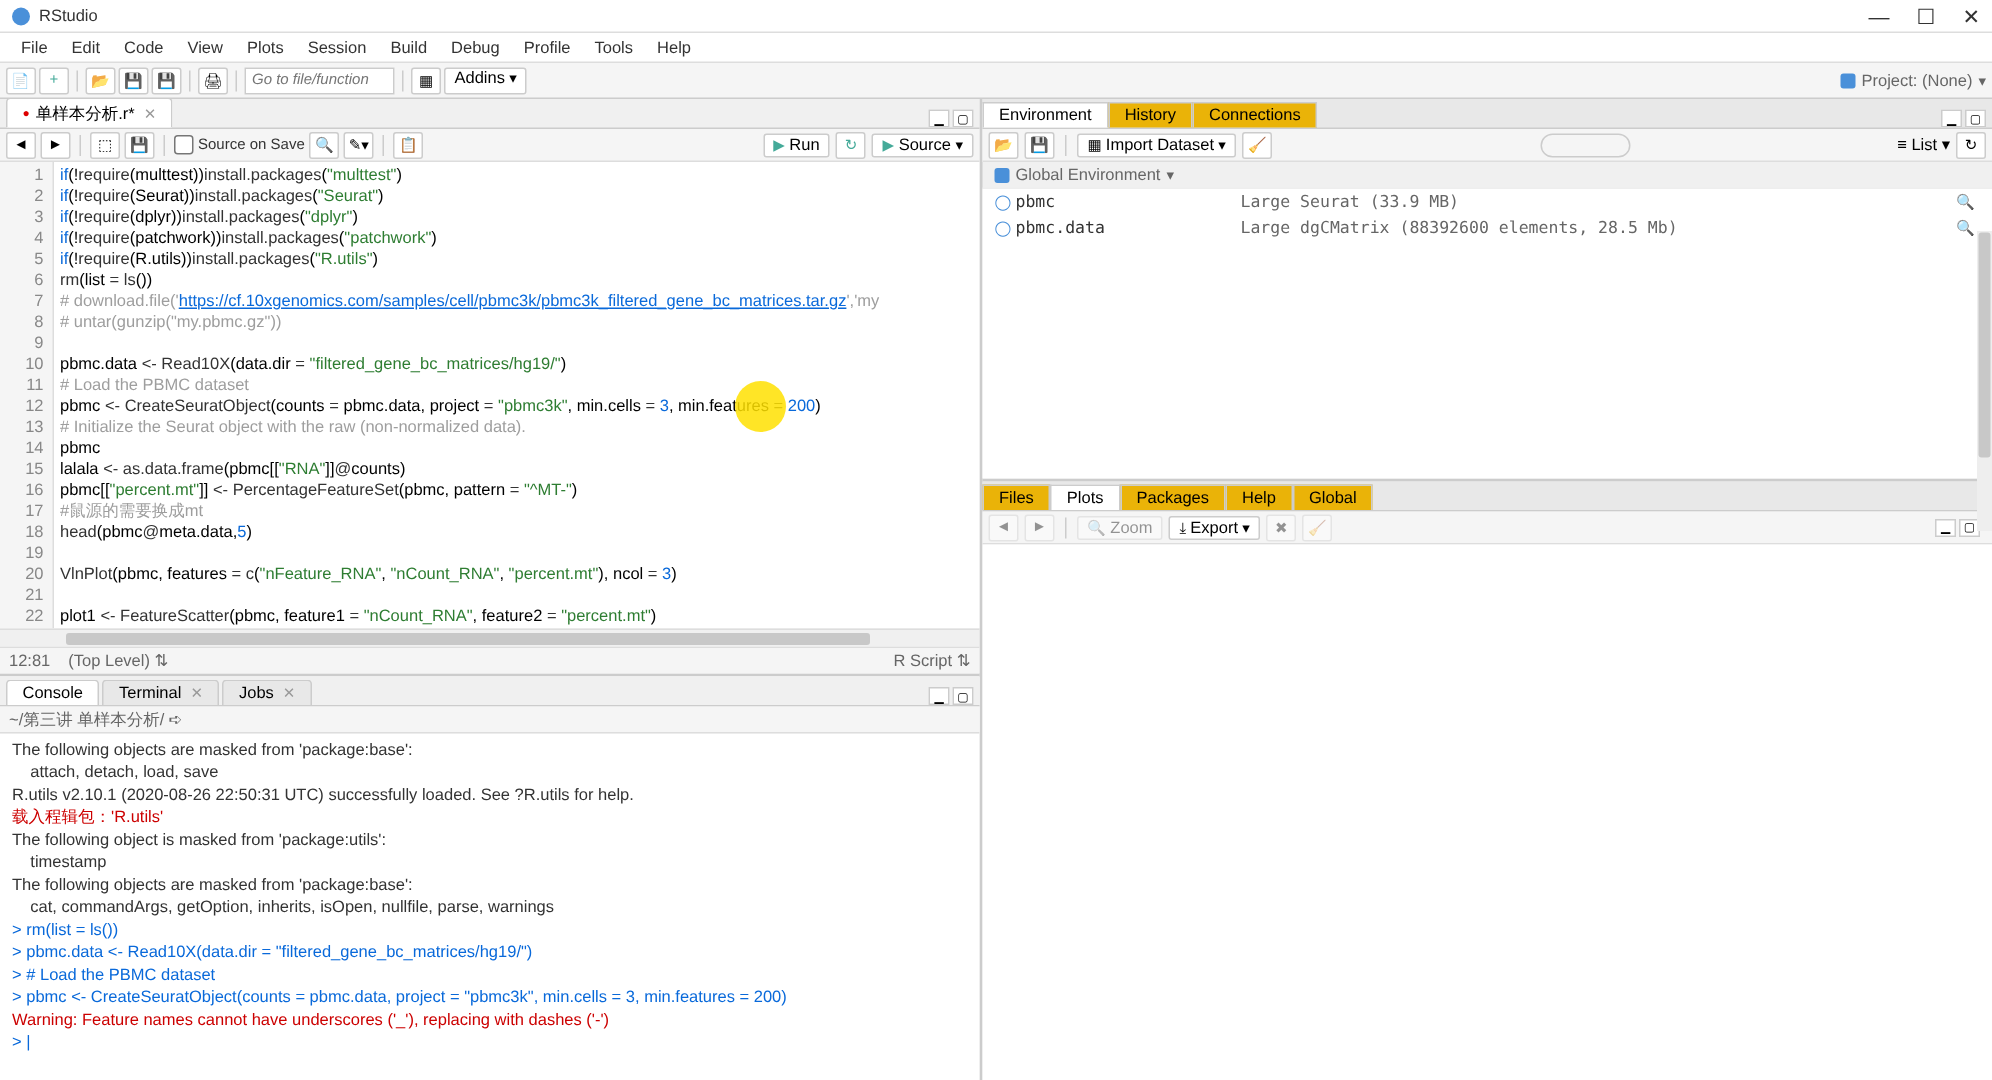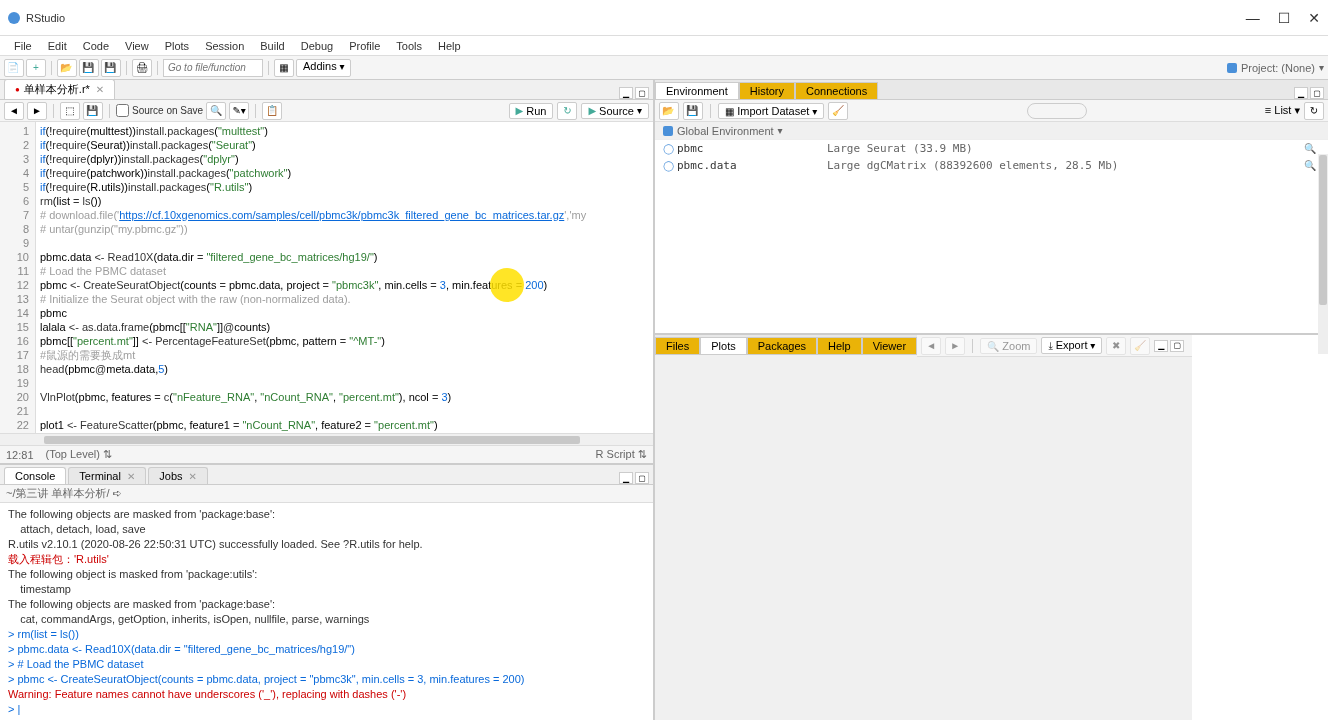--- a/index.html
+++ b/index.html
@@ -1,17 +1,17 @@
 <!DOCTYPE html>
 <html><head>
 <meta charset="utf-8">
 <style>
 * { margin: 0; padding: 0; box-sizing: border-box; font-family: "Segoe UI", Tahoma, sans-serif; font-size: 11px; }
 body { background: #f0f0f0; width: 1328px; height: 720px; overflow: hidden; position: relative; }
-.titlebar { background: #fff; height: 36px; display: flex; align-items: center; padding: 0 8px; border-bottom: 1px solid #ddd; }
+.titlebar { background: #fff; height: 22px; display: flex; align-items: center; padding: 0 8px; border-bottom: 1px solid #ddd; }
 .titlebar .app-icon { width: 12px; height: 12px; background: #4a90d9; border-radius: 50%; margin-right: 6px; }
 .titlebar .title { font-size: 11px; color: #333; }
 .titlebar .win-controls { margin-left: auto; display: flex; gap: 18px; }
 .titlebar .win-controls span { font-size: 14px; color: #333; cursor: pointer; }
 .menubar { background: #fff; height: 20px; display: flex; align-items: center; padding: 0 6px; border-bottom: 1px solid #ddd; }
 .menubar .menu-item { padding: 2px 8px; font-size: 11px; color: #333; cursor: pointer; }
 .toolbar-main { background: #f5f5f5; height: 24px; display: flex; align-items: center; padding: 0 4px; border-bottom: 1px solid #ccc; gap: 2px; }
 .tb-btn { width: 20px; height: 18px; background: #fff; border: 1px solid #ccc; border-radius: 2px; display: inline-flex; align-items: center; justify-content: center; cursor: pointer; font-size: 10px; }
 .tb-sep { width: 1px; height: 14px; background: #ccc; margin: 0 3px; }
 .goto-input { width: 100px; height: 18px; border: 1px solid #ccc; padding: 0 4px; font-size: 10px; font-style: italic; color: #999; }
@@ -62,21 +62,21 @@
 .env-toolbar .search { margin-left: auto; width: 60px; height: 16px; border: 1px solid #ccc; border-radius: 8px; }
 .env-scope { height: 18px; padding: 2px 8px; font-size: 10px; color: #666; border-bottom: 1px solid #eee; display: flex; align-items: center; gap: 4px; }
 .env-scope::before { content: ""; width: 10px; height: 10px; background: #4a90d9; border-radius: 2px; }
 .env-body { flex: 1; background: #fff; font-size: 11px; }
 .env-section { padding: 2px 8px; background: #f5f5f5; font-size: 10px; color: #666; }
 .env-row { display: flex; padding: 2px 8px; align-items: center; }
 .env-row .exp { color: #4a90d9; width: 14px; font-size: 10px; }
 .env-row .name { width: 150px; font-family: Consolas, monospace; color: #333; }
 .env-row .val { flex: 1; font-family: Consolas, monospace; color: #666; }
 .env-row .inspect { width: 16px; color: #999; font-size: 10px; }
-.files-pane { flex: 1; display: flex; flex-direction: row; }
+.files-pane { flex: 1; display: flex; flex-direction: column; }
 .files-body { flex: 1; background: #fff; }
 .pane-winctrl { margin-left: auto; display: flex; gap: 2px; padding-right: 4px; }
 .pane-winctrl span { width: 14px; height: 12px; border: 1px solid #ccc; background: #fff; font-size: 8px; display: inline-flex; align-items: center; justify-content: center; }
 .vscroll-side { position: absolute; right: 0; top: 154px; width: 10px; height: 200px; background: #eee; }
 .vscroll-side .thumb { background: #c8c8c8; width: 8px; margin: 1px; height: 150px; border-radius: 2px; }
 </style>
 </head>
 <body>
 
 <div class="titlebar">
@@ -254,21 +254,21 @@
             </div>
           </div>
       </div>
     </div>
     <div class="files-pane">
       <div class="env-tabs" id="files-tabs">
           <div class="env-tab">Files</div>
           <div class="env-tab active">Plots</div>
           <div class="env-tab">Packages</div>
           <div class="env-tab">Help</div>
-          <div class="env-tab">Viewer</div>
+          <div class="env-tab">Global</div>
         </div>
       <div class="env-toolbar">
         <span class="tb-btn" style="opacity:.4">◄</span>
         <span class="tb-btn" style="opacity:.4">►</span>
         <span class="tb-sep"></span>
         <span class="imp-btn" style="opacity:.4">🔍 <span>Zoom</span></span>
         <span class="imp-btn">⤓ <span>Export</span> ▾</span>
         <span class="tb-btn" style="opacity:.4">✖</span>
         <span class="tb-btn" style="opacity:.4">🧹</span>
         <div class="pane-winctrl" style="margin-left:auto">

